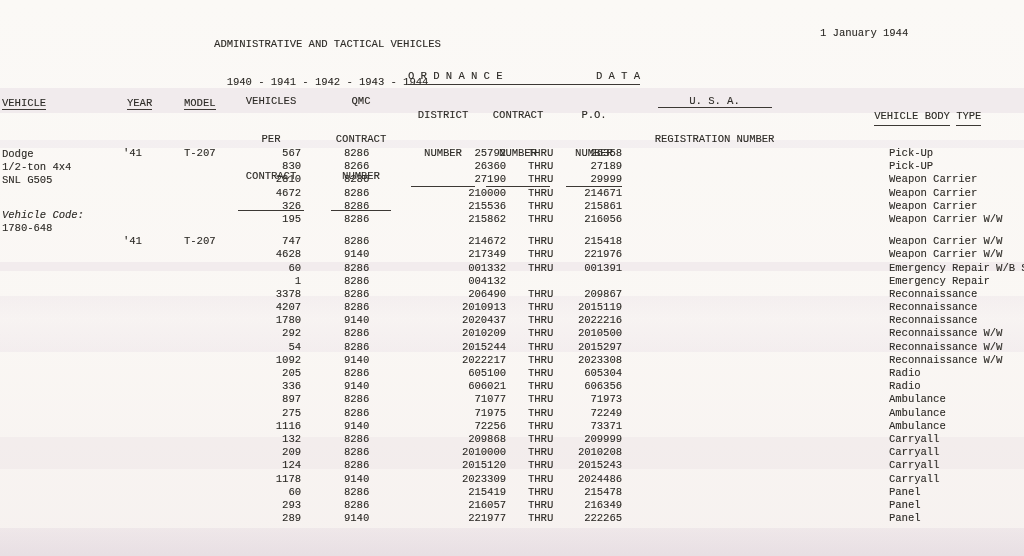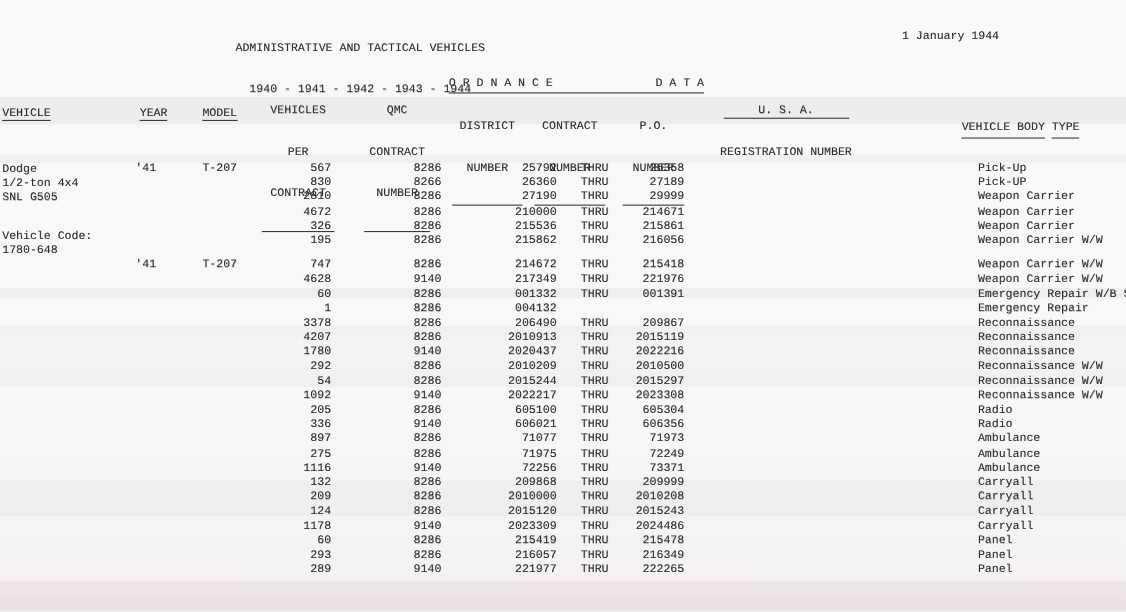--- a/index.html
+++ b/index.html
@@ -38,32 +38,32 @@
   #hdr-contract{left:486px;top:84px;width:64px;padding-bottom:2px;}
   #hdr-po{left:566px;top:84px;width:56px;padding-bottom:2px;}
   #hdr-usa{left:652px;top:70px;width:125px;}
   #usa-underline{position:absolute;left:658px;top:107px;width:114px;height:0;border-bottom:1.5px solid #3c3834;}
   #hdr-body{left:849px;top:97px;}
   #hdr-body span{padding-bottom:3px;}
   
   #lbl-make{left:2px;top:148px;}
   #lbl-spec{left:2px;top:161px;}
   #lbl-snl{left:2px;top:174px;}
-  #lbl-code{left:2px;top:209px;}
+  #lbl-code{left:2px;top:209px;font-style:italic;}
   #lbl-codeval{left:2px;top:222px;}
   
   #table-body{position:absolute;left:0;top:147px;width:1024px;}
   .row{position:relative;height:13.2px;font-size:10.5px;
        text-shadow:0.3px 0.3px 0 rgba(70,62,55,0.35);}
   .row.gap{margin-top:9px;}
   .cell{position:absolute;top:0;white-space:pre;}
   .c-year{left:123px;width:30px;}
   .c-model{left:184px;width:52px;}
   .c-qty{left:240px;width:61px;text-align:right;}
-  .c-qmc{left:344px;width:46px;margin-left:32px;}
+  .c-qmc{left:344px;width:46px;}
   .c-from{left:425px;width:81px;text-align:right;}
   .c-thru{left:528px;width:36px;}
   .c-to{left:540px;width:82px;text-align:right;}
   .c-body{left:849px;width:175px;margin-left:40px;}
 </style>
 </head>
 <body>
 
 <div id="paper">
 

